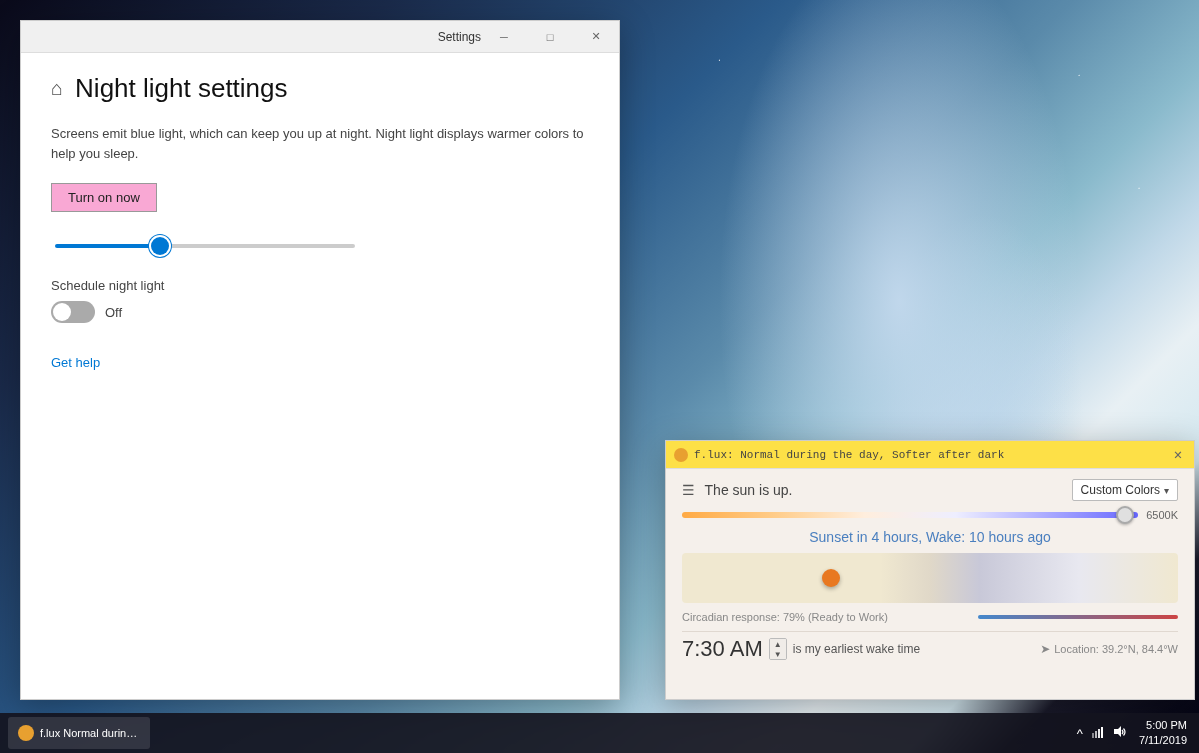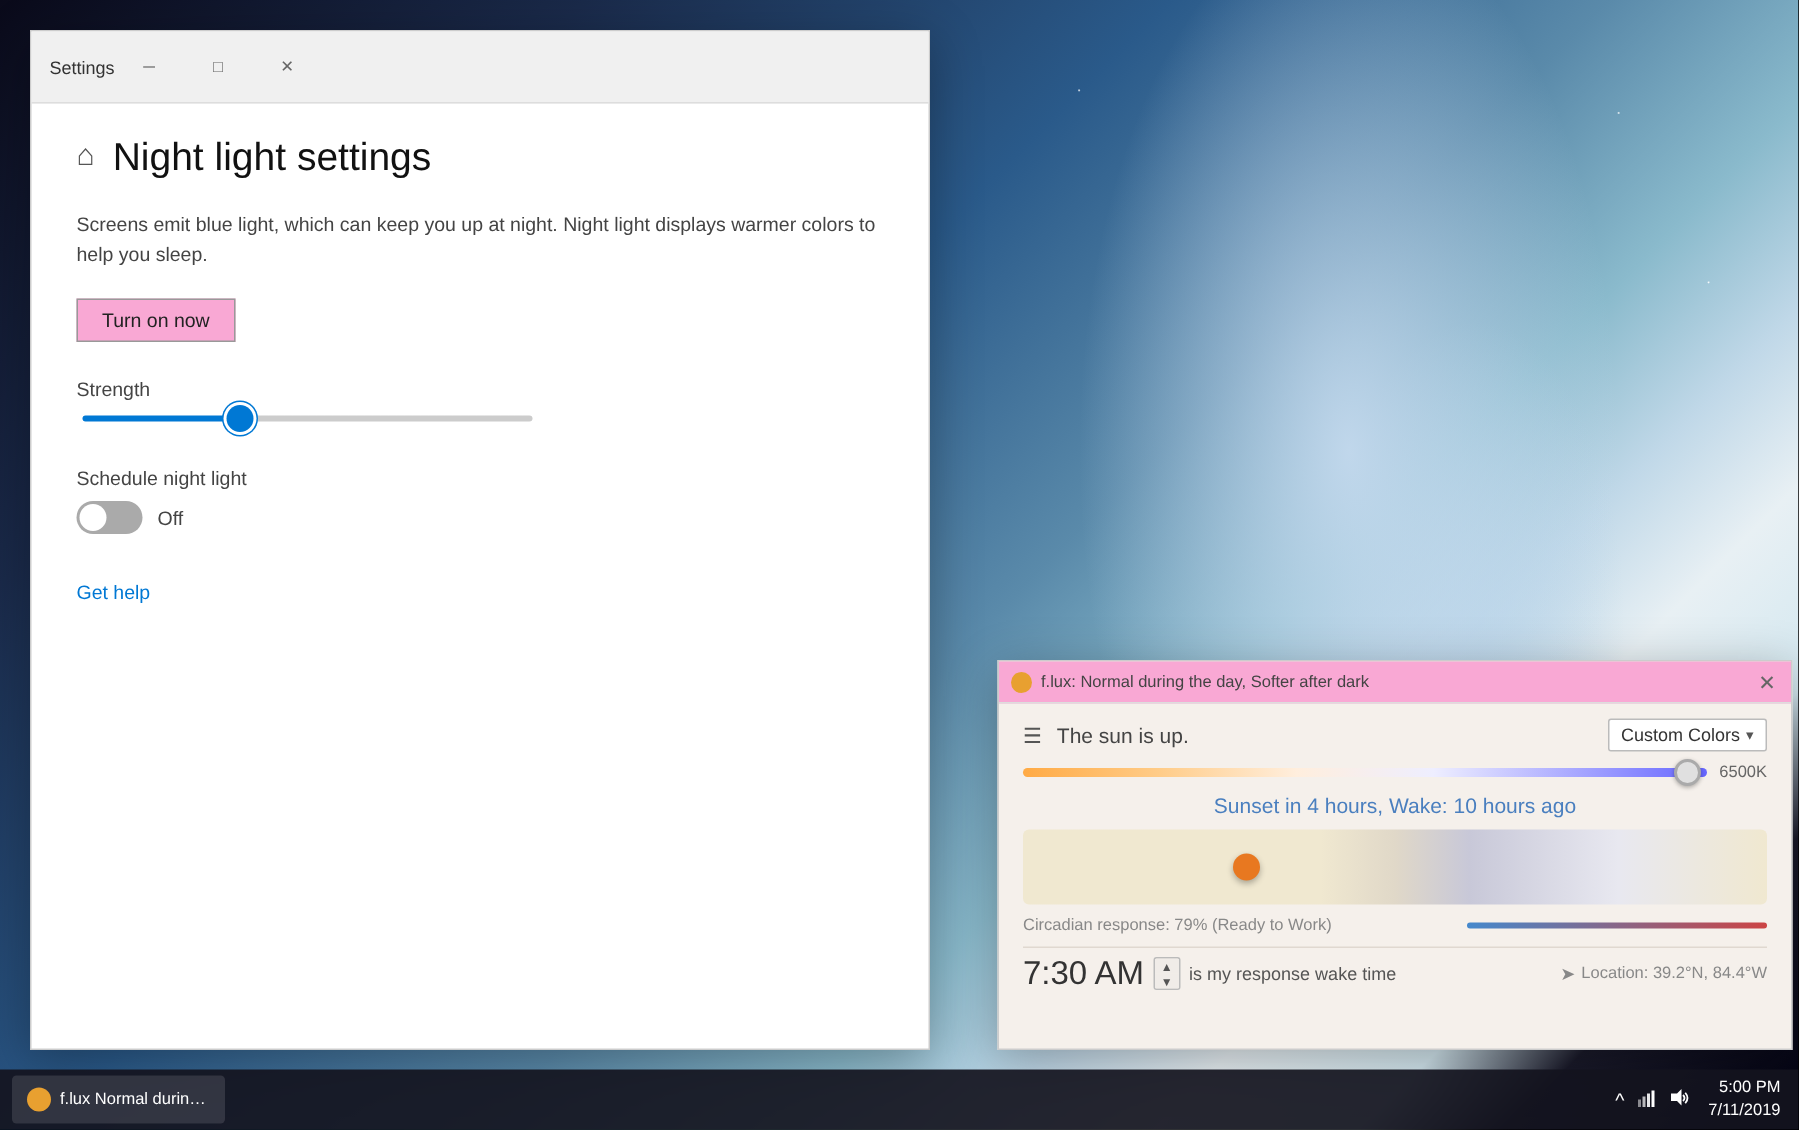--- a/index.html
+++ b/index.html
@@ -112,23 +112,23 @@
       background: #fff;
       border: 1px solid #ccc;
       box-shadow: 0 8px 32px rgba(0,0,0,0.3);
       z-index: 10;
       display: flex;
       flex-direction: column;
     }
     .window-titlebar {
       display: flex;
       align-items: center;
-      justify-content: flex-start;
+      justify-content: flex-end;
       padding: 0 0 0 12px;
-      height: 48px;
+      height: 32px;
       background: #f0f0f0;
       border-bottom: 1px solid #ddd;
       flex-shrink: 0;
     }
     .window-title-text {
       font-size: 12px;
       color: #333;
     }
     .window-controls {
       display: flex;
@@ -282,24 +282,25 @@
       box-shadow: 0 8px 32px rgba(0,0,0,0.3);
       z-index: 20;
       display: flex;
       flex-direction: column;
     }
     .flux-titlebar {
       display: flex;
       align-items: center;
       justify-content: space-between;
       padding: 0 8px;
-      background: #f9a8d4;
+      background: #fde047;
       border-bottom: 1px solid #ddd;
       height: 28px;
       flex-shrink: 0;
+      font-family: Liberation Mono, monospace;
     }
     .flux-title-left {
       display: flex;
       align-items: center;
       gap: 6px;
     }
     .flux-icon {
       width: 14px;
       height: 14px;
       background: #e8a030;
@@ -500,21 +501,20 @@
     </div>
   </div>
   <div class="settings-content">
     <div class="settings-header">
       <span class="home-icon">⌂</span>
       <h1 class="settings-title">Night light settings</h1>
     </div>
     <p class="settings-desc">Screens emit blue light, which can keep you up at night. Night light displays warmer colors to help you sleep.</p>
     <button class="turn-on-btn">Turn on now</button>
 
-    <div class="strength-label">Strength</div>
     <div class="slider-container">
       <div class="slider-track">
         <div class="slider-thumb"></div>
       </div>
     </div>
 
     <p class="schedule-label">Schedule night light</p>
     <div class="toggle-row">
       <div class="toggle off">
         <div class="toggle-knob"></div>
@@ -564,21 +564,21 @@
       <div class="flux-circadian-bar"></div>
     </div>
 
     <div class="flux-bottom-row">
       <div class="flux-wake-left">
         <span class="flux-time-display">7:30 AM</span>
         <div class="flux-time-spinner">
           <div class="flux-spinner-btn">▲</div>
           <div class="flux-spinner-btn">▼</div>
         </div>
-        <span class="flux-wake-text">is my response wake time</span>
+        <span class="flux-wake-text">is my earliest wake time</span>
       </div>
       <div class="flux-location">
         <span class="flux-location-icon">➤</span>
         <span>Location: 39.2°N, 84.4°W</span>
       </div>
     </div>
   </div>
 </div>
 
 <div class="taskbar">

